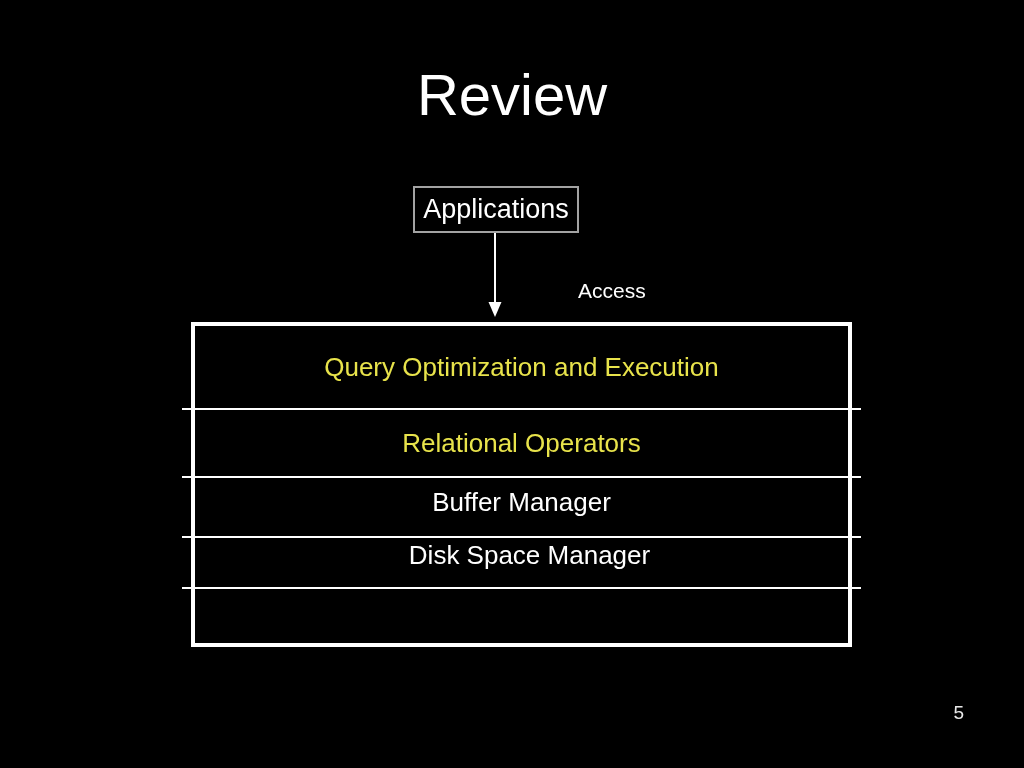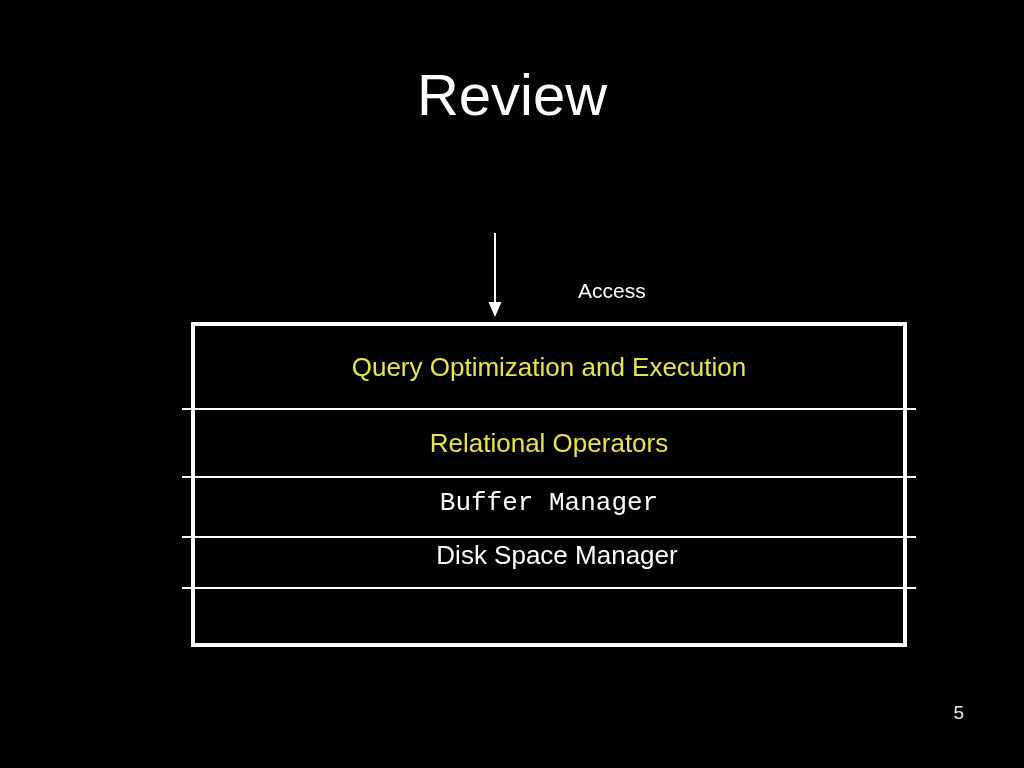--- a/index.html
+++ b/index.html
@@ -47,38 +47,38 @@
     position: absolute;
     left: 578px;
     top: 279px;
     color: #FFFFFF;
     font-size: 21px;
   }
   .stack-box {
     position: absolute;
     left: 191px;
     top: 322px;
-    width: 716px;
+    width: 661px;
     height: 325px;
     border: 4px solid #FFFFFF;
     background: #000000;
   }
   .layer {
     display: flex;
     align-items: center;
     justify-content: center;
     font-size: 26px;
     width: 100%;
   }
   .layer.yellow { color: #E8E34B; }
   .layer.white  { color: #FFFFFF; }
   .layer-1 { height: 83px; }
   .layer-2 { height: 68px; }
   .layer-3 { height: 60px; }
-  .layer-4 { height: 51px; font-family: Liberation Mono, monospace; }
+  .layer-4 { height: 51px; }
   .layer-5 { height: 55px; margin-left: 8px; }
   .divider {
     position: absolute;
     left: -13px;
     width: calc(100% + 26px);
     height: 2px;
     background: #FFFFFF;
   }
   .divider-1 { top: 82px; }
   .divider-2 { top: 150px; }
@@ -92,20 +92,23 @@
     font-size: 19px;
   }
 </style>
 </head>
 <body>
 
 <div class="slide">
 
   <div class="title">Review</div>
 
+  <div class="app-box">
+    <span>Applications</span>
+  </div>
 
   <svg class="arrow" viewBox="0 0 22 84" xmlns="http://www.w3.org/2000/svg">
     <line x1="11" y1="0" x2="11" y2="71" stroke="#FFFFFF" stroke-width="2"></line>
     <polygon points="11,84 4.5,69 17.5,69" fill="#FFFFFF"></polygon>
   </svg>
 
   <div class="queries-label">Access</div>
 
   <div class="stack-box">
     <div class="layer layer-1 yellow">Query Optimization and Execution</div>

